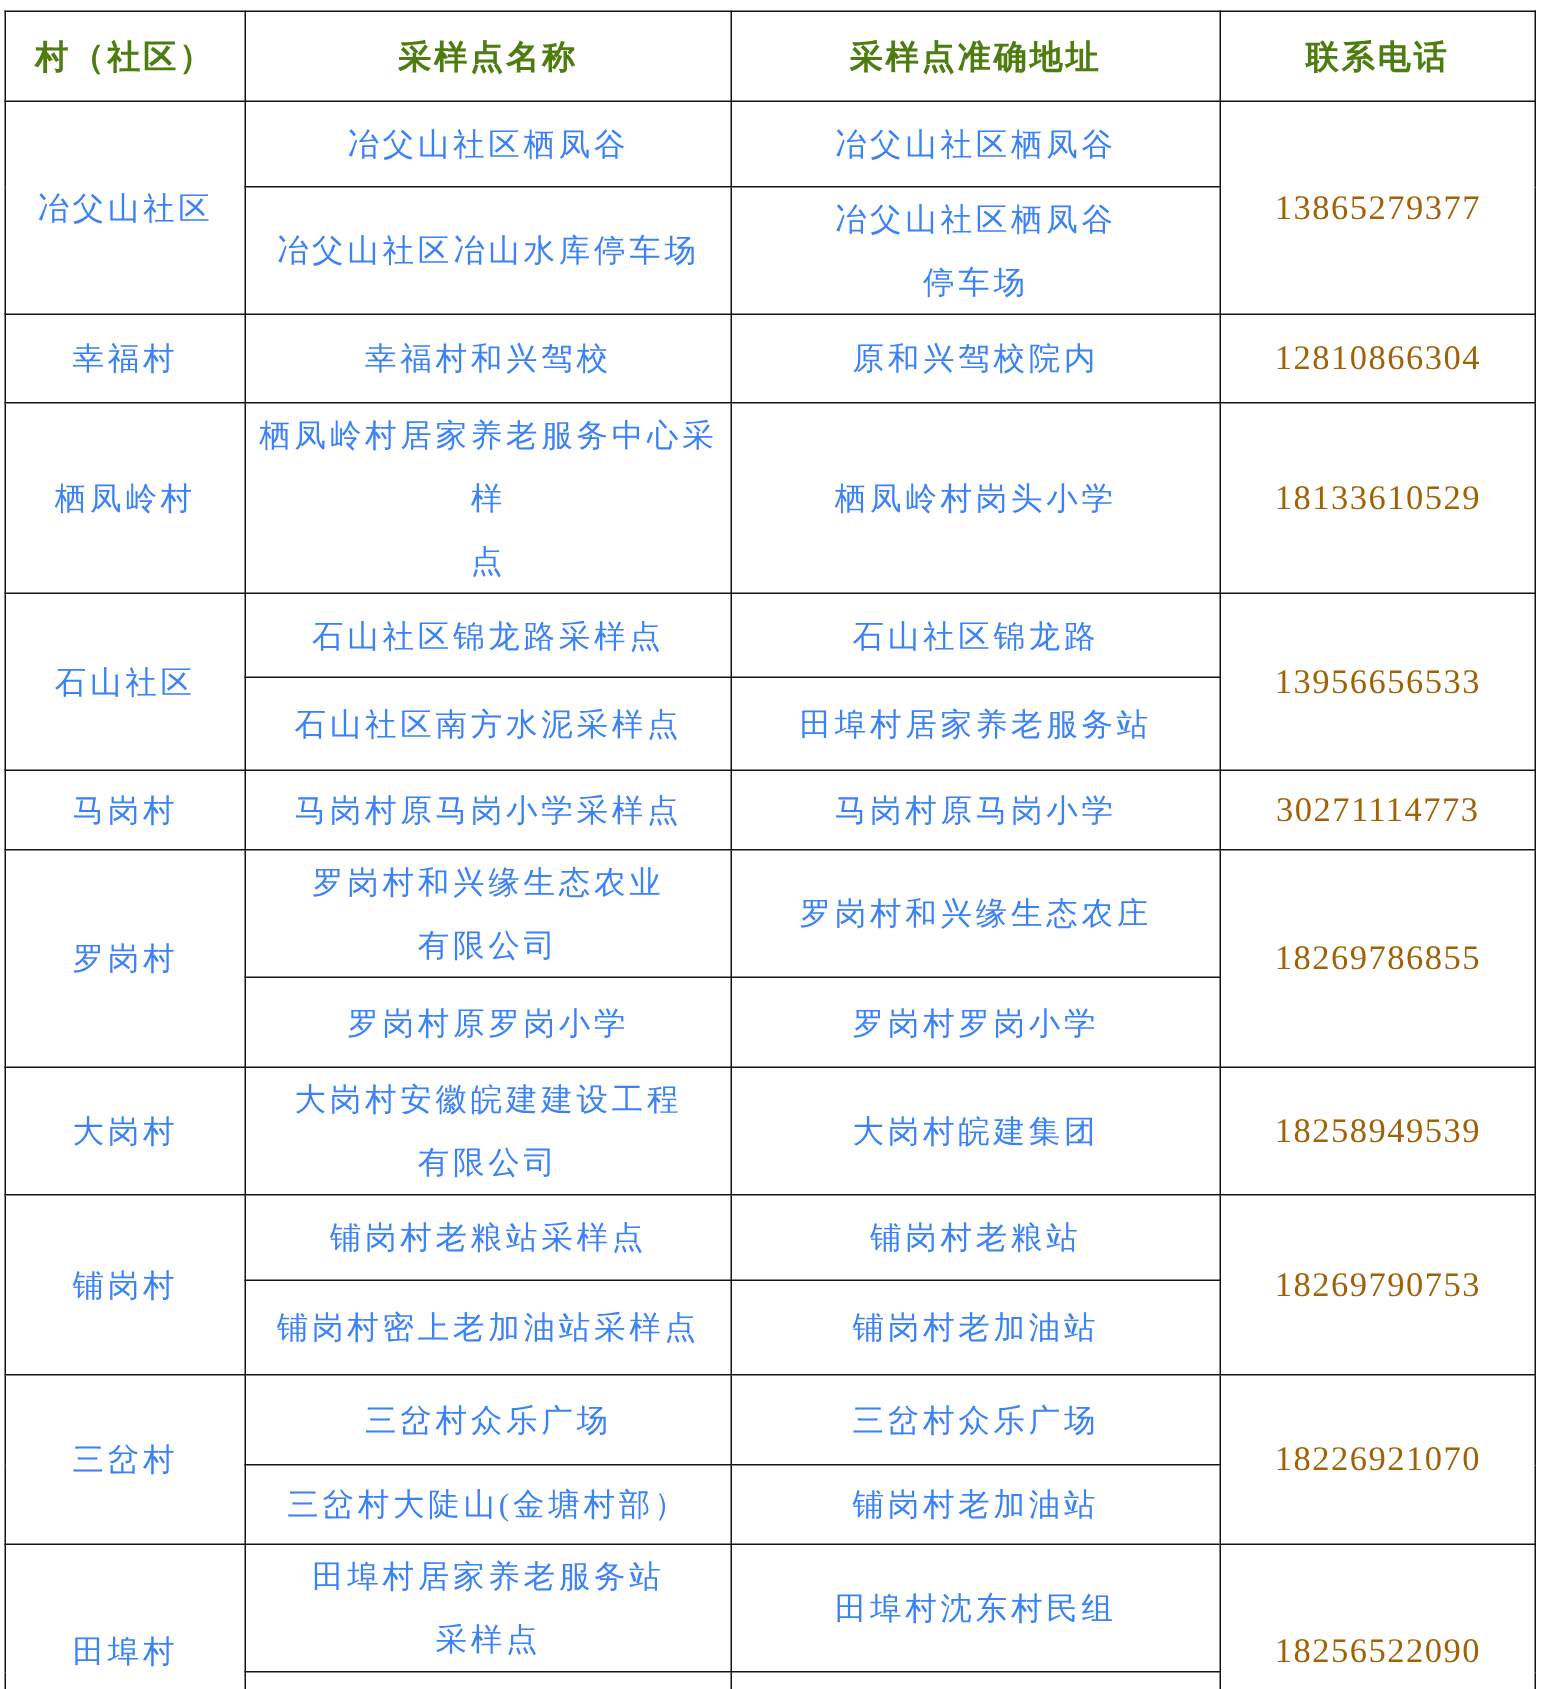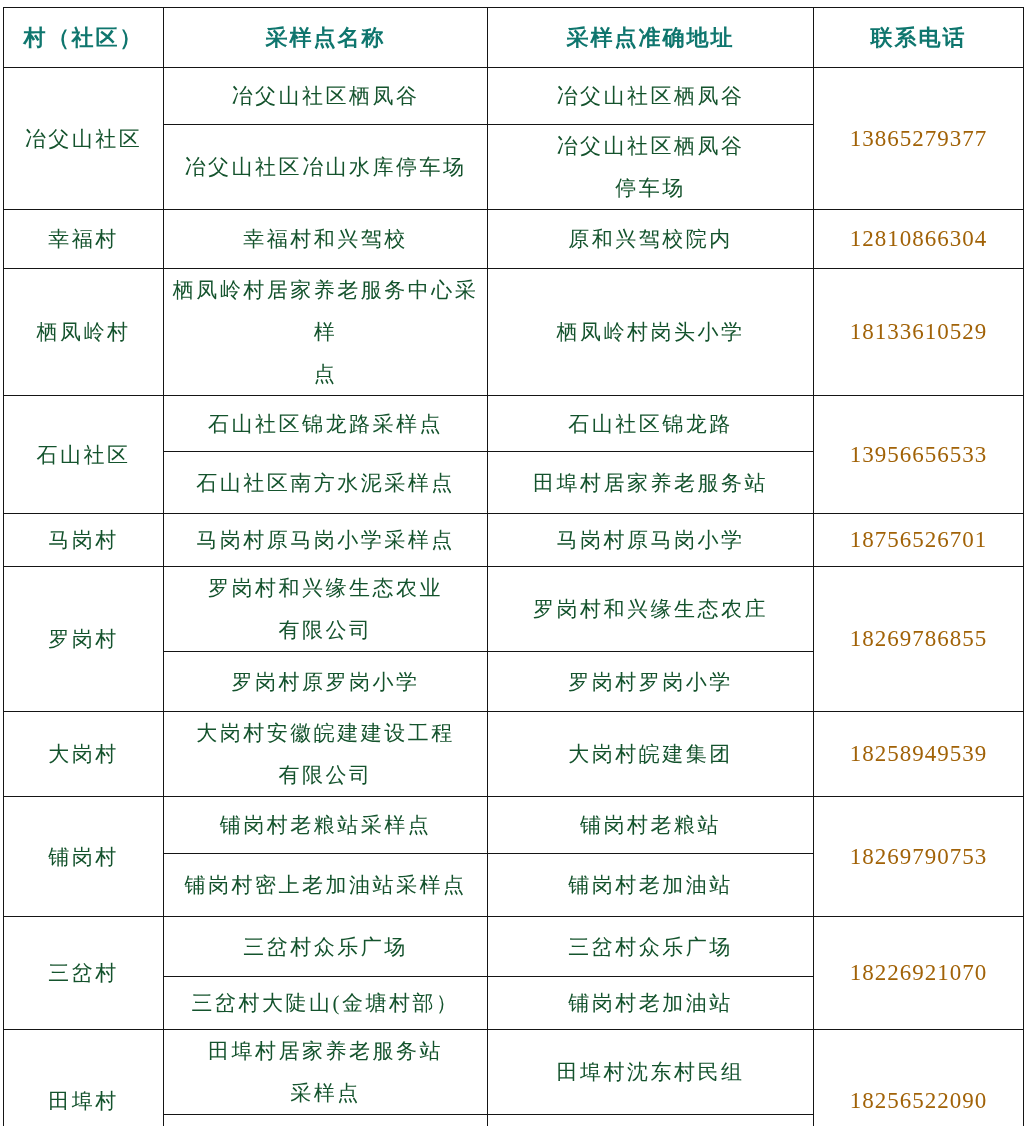--- a/index.html
+++ b/index.html
@@ -25,27 +25,27 @@
   table.sampling th,
   table.sampling td {
     border: 1.5px solid #151515;
     padding: 0 4px;
     text-align: center;
     vertical-align: middle;
     overflow: hidden;
   }
   th.hdr {
     font-weight: bold;
-    color: #0f766e;
+    color: #4d7c0f;
     font-size: 22px;
     letter-spacing: 2px;
     font-family: "Liberation Serif", "DejaVu Serif", serif;
   }
   td.cn {
-    color: #14532d;
+    color: #3b82f6;
     font-size: 21px;
     letter-spacing: 2.5px;
     line-height: 2.0;
     white-space: pre-line;
     font-family: Liberation Serif, serif;
   }
   td.phone {
     color: #a16207;
     font-size: 23px;
     letter-spacing: 1px;
@@ -107,21 +107,21 @@
     </tr>
     <tr style="height:62px">
       <td class="cn">石山社区南方水泥采样点</td>
       <td class="cn">田埠村居家养老服务站</td>
     </tr>
 
     <tr style="height:53px">
       <td class="cn">马岗村</td>
       <td class="cn">马岗村原马岗小学采样点</td>
       <td class="cn">马岗村原马岗小学</td>
-      <td class="phone">18756526701</td>
+      <td class="phone">30271114773</td>
     </tr>
 
     <tr style="height:85px">
       <td class="cn" rowspan="2">罗岗村</td>
       <td class="cn">罗岗村和兴缘生态农业
 有限公司</td>
       <td class="cn">罗岗村和兴缘生态农庄</td>
       <td class="phone" rowspan="2">18269786855</td>
     </tr>
     <tr style="height:60px">

